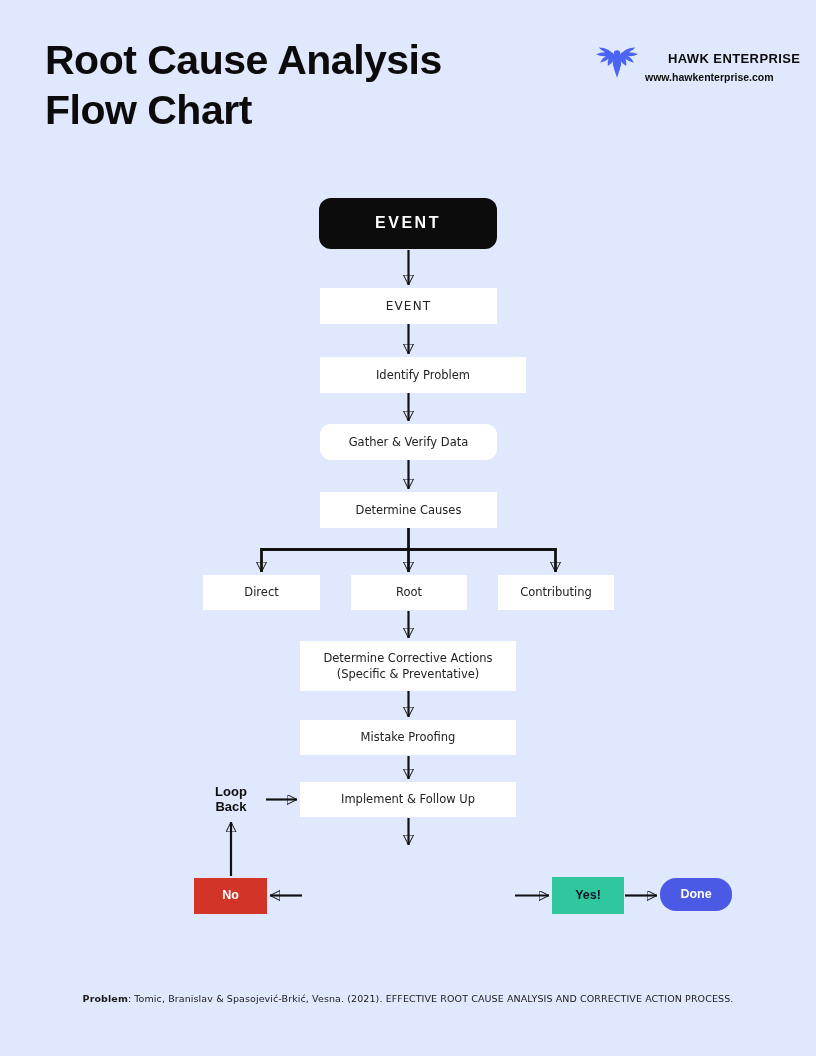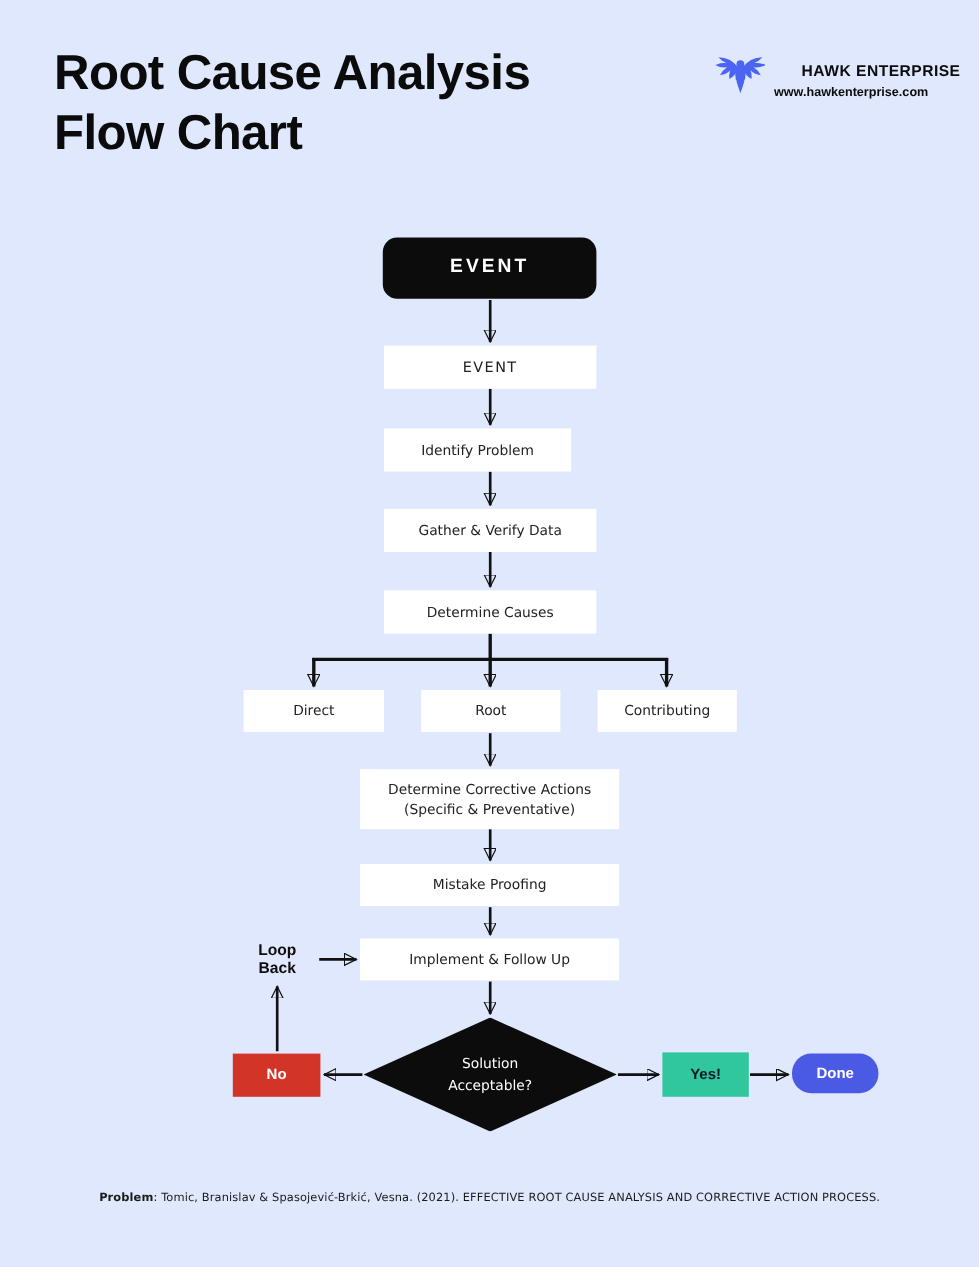--- a/index.html
+++ b/index.html
@@ -69,22 +69,22 @@
     white-space: pre-line;
   }
   #n-start {
     left: 319px; top: 198px; width: 178px; height: 51px;
     background: #0c0c0c; color: #ffffff;
     border-radius: 12px;
     font-family: "Liberation Sans", sans-serif;
     font-weight: bold; font-size: 16px; letter-spacing: 2.5px;
   }
   #n-event       { left: 320px; top: 288px; width: 177px; height: 36px; letter-spacing: 1.2px; font-size: 12px; }
-  #n-identify    { left: 320px; top: 357px; width: 156px; height: 36px; }
-  #n-gather      { left: 320px; top: 424px; width: 177px; height: 36px; }
+  #n-identify    { left: 320px; top: 357px; width: 206px; height: 36px; }
+  #n-gather      { left: 320px; top: 424px; width: 177px; height: 36px; border-radius: 11px; }
   #n-causes      { left: 320px; top: 492px; width: 177px; height: 36px; }
   #n-direct      { left: 203px; top: 575px; width: 117px; height: 35px; }
   #n-root        { left: 351px; top: 575px; width: 116px; height: 35px; }
   #n-contrib     { left: 498px; top: 575px; width: 116px; height: 35px; }
   #n-corrective  { left: 300px; top: 641px; width: 216px; height: 50px; }
   #n-mistake     { left: 300px; top: 720px; width: 216px; height: 35px; }
   #n-implement   { left: 300px; top: 782px; width: 216px; height: 35px; }
   #n-decision {
     left: 303px; top: 848px; width: 211px; height: 95px;
     background: #0c0c0c; color: #ffffff;
@@ -184,22 +184,20 @@
   <div class="node" id="n-identify">Identify Problem</div>
   <div class="node" id="n-gather">Gather &amp; Verify Data</div>
   <div class="node" id="n-causes">Determine Causes</div>
   <div class="node" id="n-direct">Direct</div>
   <div class="node" id="n-contrib">Contributing</div>
   <div class="node" id="n-root">Root</div>
   <div class="node" id="n-mistake">Mistake Proofing</div>
   <div class="node" id="n-corrective">Determine Corrective Actions
 (Specific &amp; Preventative)</div>
   <div class="node" id="n-implement">Implement &amp; Follow Up</div>
-  <div class="node" id="n-decision">Solution
-Acceptable?</div>
   <div class="node" id="n-no">No</div>
   <div class="node" id="n-yes">Yes!</div>
   <div class="node" id="n-done">Done</div>
 
   <div class="loopback">Loop
 Back</div>
 
   <div class="source"><b>Problem</b><span>: Tomic, Branislav &amp; Spasojević-Brkić, Vesna. (2021). EFFECTIVE ROOT CAUSE ANALYSIS AND CORRECTIVE ACTION PROCESS.</span></div>
 
 </div>

